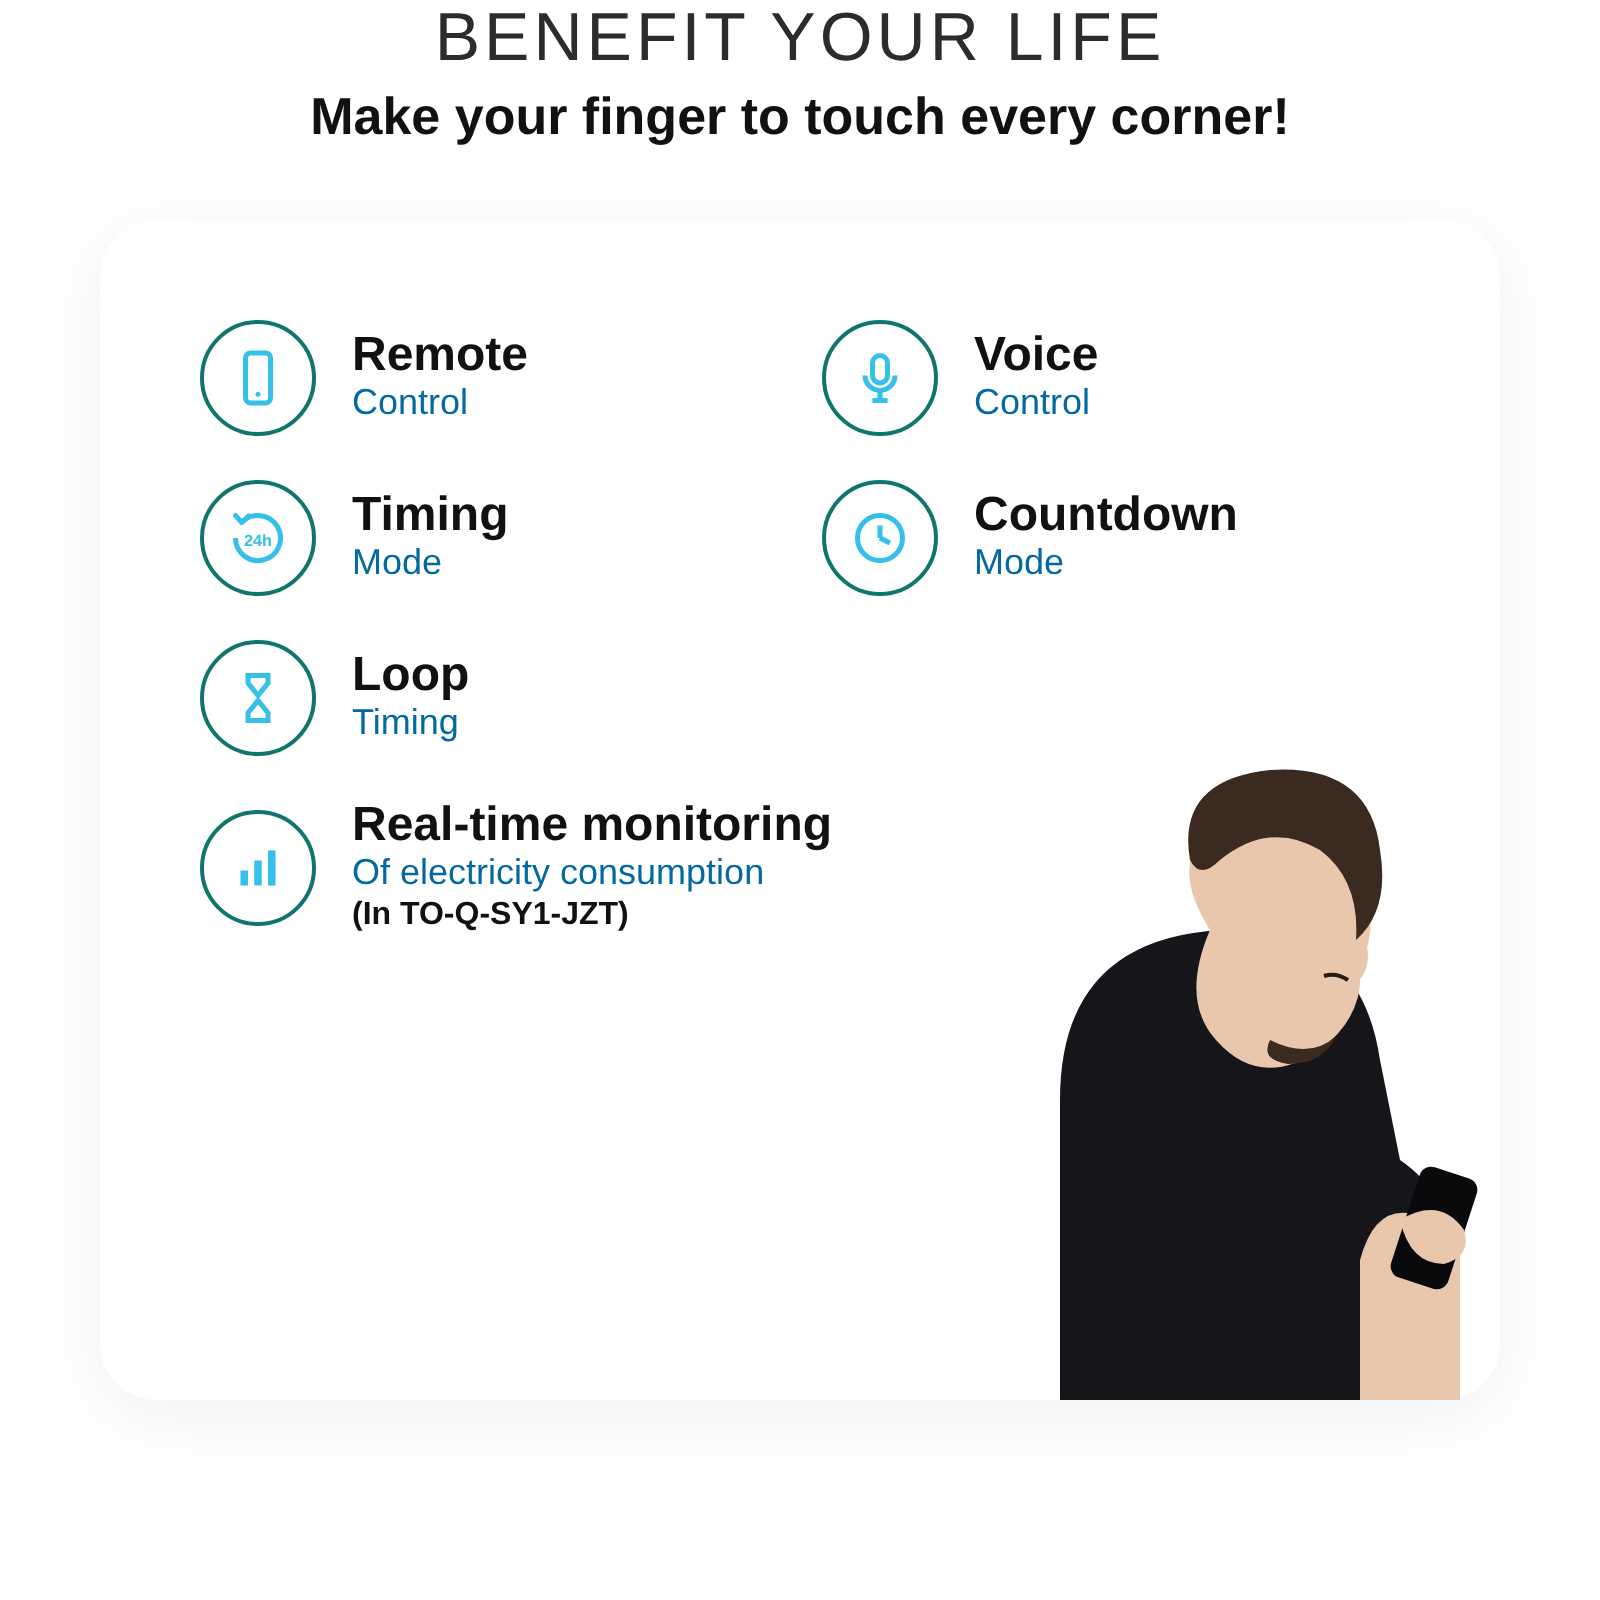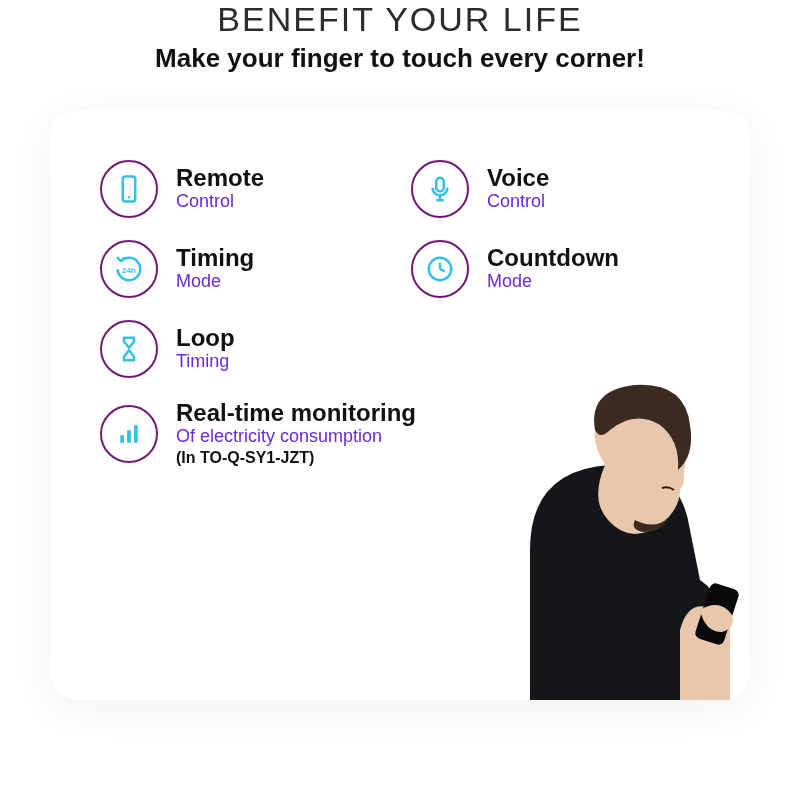--- a/index.html
+++ b/index.html
@@ -15,29 +15,29 @@
     background: #ffffff;
     border-radius: 28px;
     box-shadow: 0 8px 40px rgba(0,0,0,0.06);
     padding: 50px 50px 0 50px;
     position: relative;
   }
   .grid { display: grid; grid-template-columns: 1fr 1fr; column-gap: 40px; row-gap: 48px; gap: 22px; }
   .feature { display: flex; align-items: center; gap: 18px; }
   .icon-circle {
     width: 58px; height: 58px; border-radius: 50%;
-    border: 2px solid #701a75;
+    border: 2px solid #0f766e;
     display: flex; align-items: center; justify-content: center;
     flex-shrink: 0;
     color: #35c0ea;
     background: #fff;
   }
   .icon-circle svg { width: 30px; height: 30px; }
   .feature-text .line1 { font-size: 24px; font-weight: 700; color: #111; line-height: 1.1; }
-  .feature-text .line2 { font-size: 18px; font-weight: 400; color: #6d28d9; line-height: 1.2; }
+  .feature-text .line2 { font-size: 18px; font-weight: 400; color: #0369a1; line-height: 1.2; }
   .feature-text .line3 { font-size: 16px; font-weight: 700; color: #111; line-height: 1.3; }
   .wide { grid-column: 1 / span 2; }
   .person {
     position: absolute;
     right: 0; bottom: 0;
     width: 320px; height: 330px;
     pointer-events: none;
   }
 </style>
 </head>

